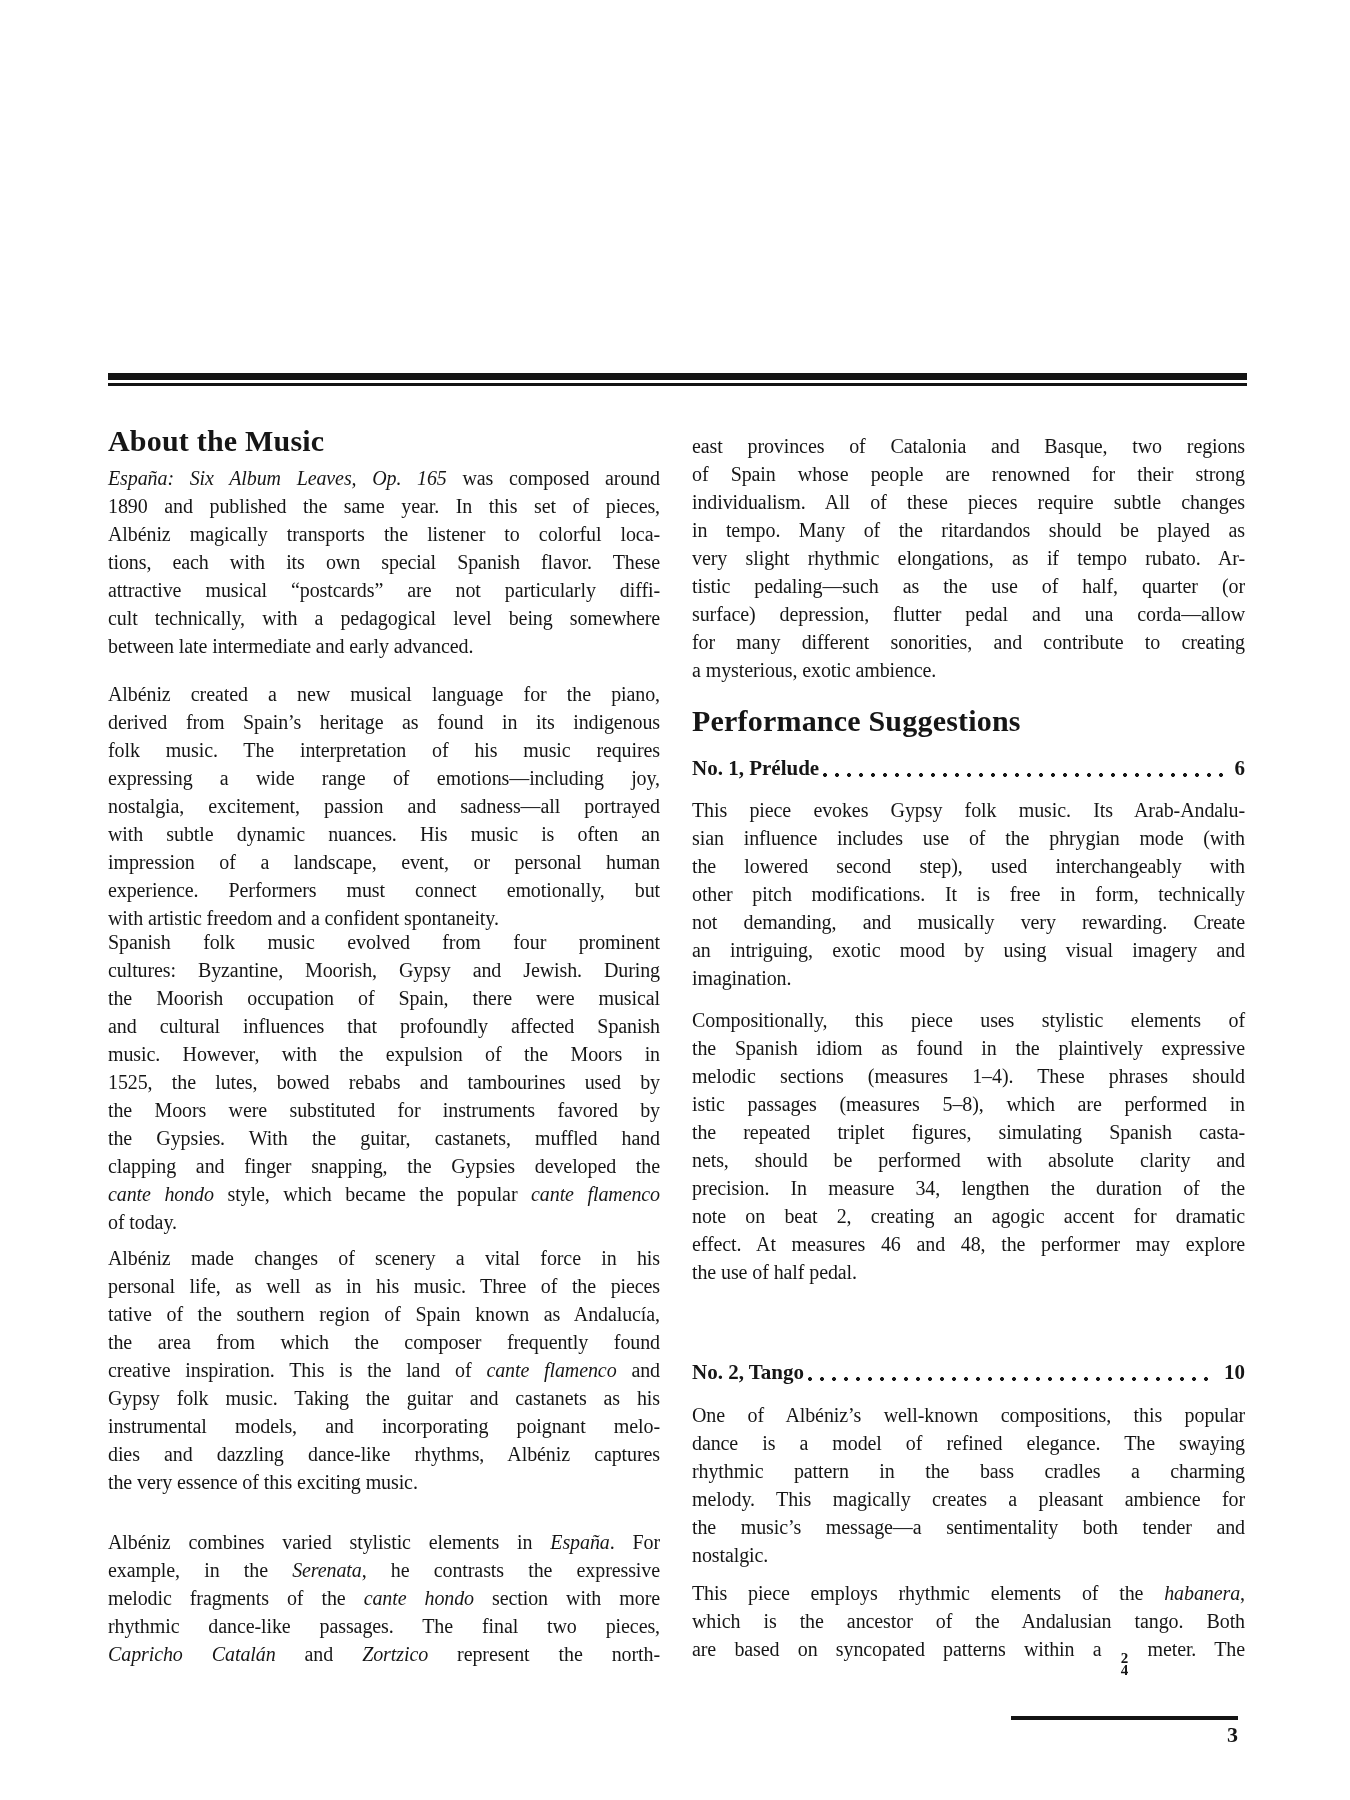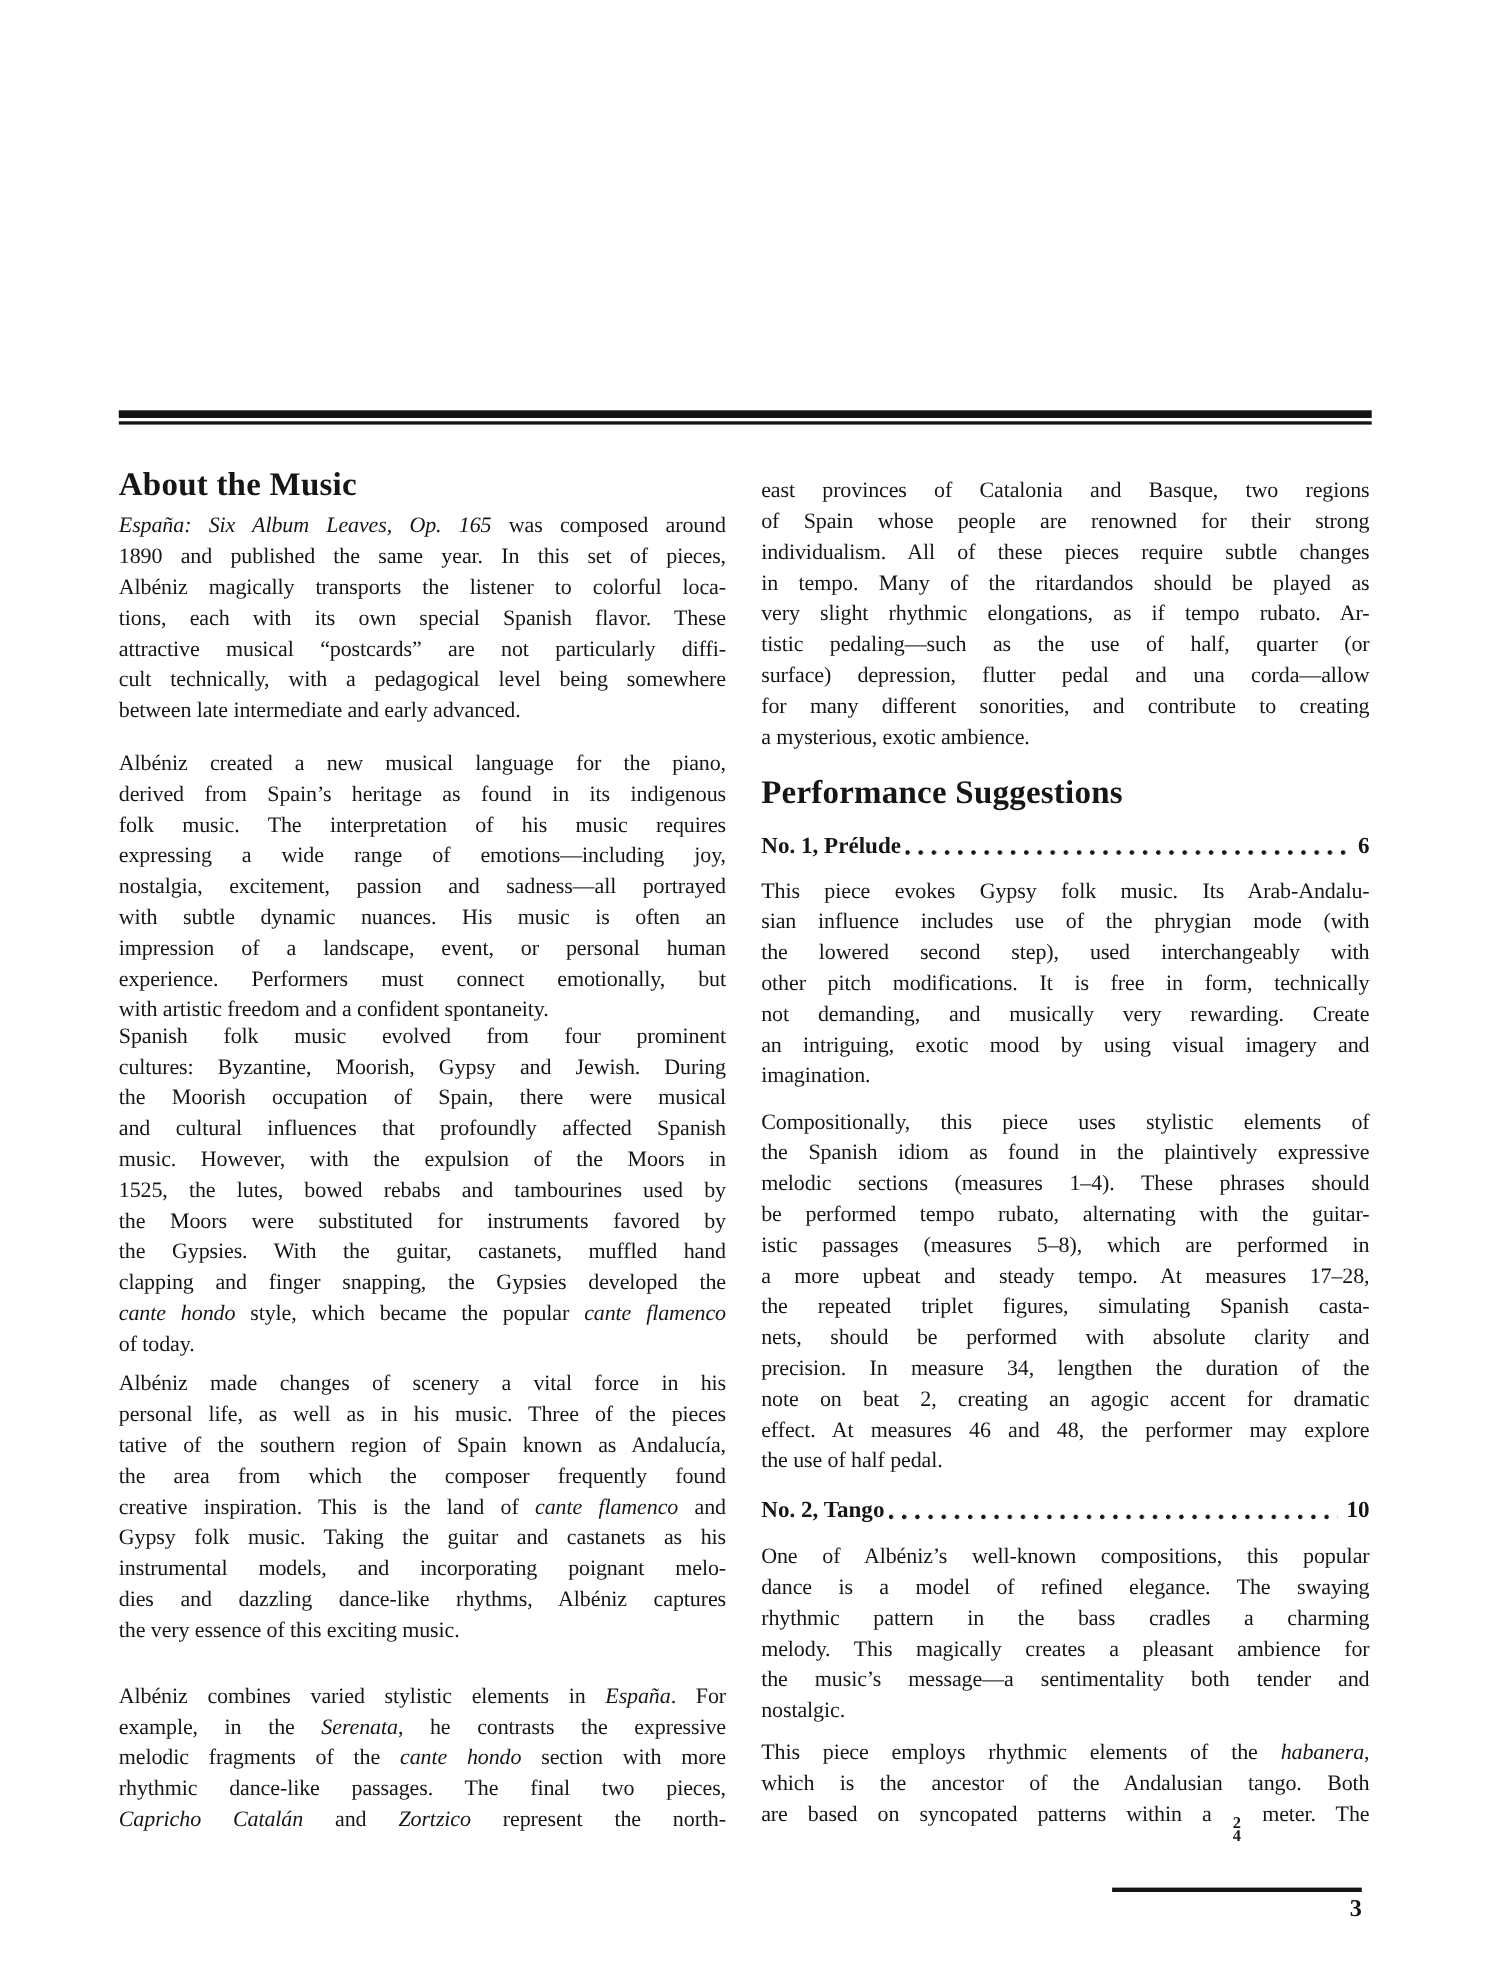--- a/index.html
+++ b/index.html
@@ -141,23 +141,21 @@
         <div class="jline">the lowered second step), used interchangeably with</div>
         <div class="jline">other pitch modifications. It is free in form, technically</div>
         <div class="jline">not demanding, and musically very rewarding. Create</div>
         <div class="jline">an intriguing, exotic mood by using visual imagery and</div>
         <div class="jline end">imagination.</div>
       </div>
     <div class="para" style="top:1006px">
         <div class="jline">Compositionally, this piece uses stylistic elements of</div>
         <div class="jline">the Spanish idiom as found in the plaintively expressive</div>
         <div class="jline">melodic sections (measures 1–4). These phrases should</div>
-        <div class="jline">be performed tempo rubato, alternating with the guitar-</div>
         <div class="jline">istic passages (measures 5–8), which are performed in</div>
-        <div class="jline">a more upbeat and steady tempo. At measures 17–28,</div>
         <div class="jline">the repeated triplet figures, simulating Spanish casta-</div>
         <div class="jline">nets, should be performed with absolute clarity and</div>
         <div class="jline">precision. In measure 34, lengthen the duration of the</div>
         <div class="jline">note on beat 2, creating an agogic accent for dramatic</div>
         <div class="jline">effect. At measures 46 and 48, the performer may explore</div>
         <div class="jline end">the use of half pedal.</div>
       </div>
 
     <div class="toc" style="top:1358px">
       <span class="toc-label">No. 2, Tango</span>

